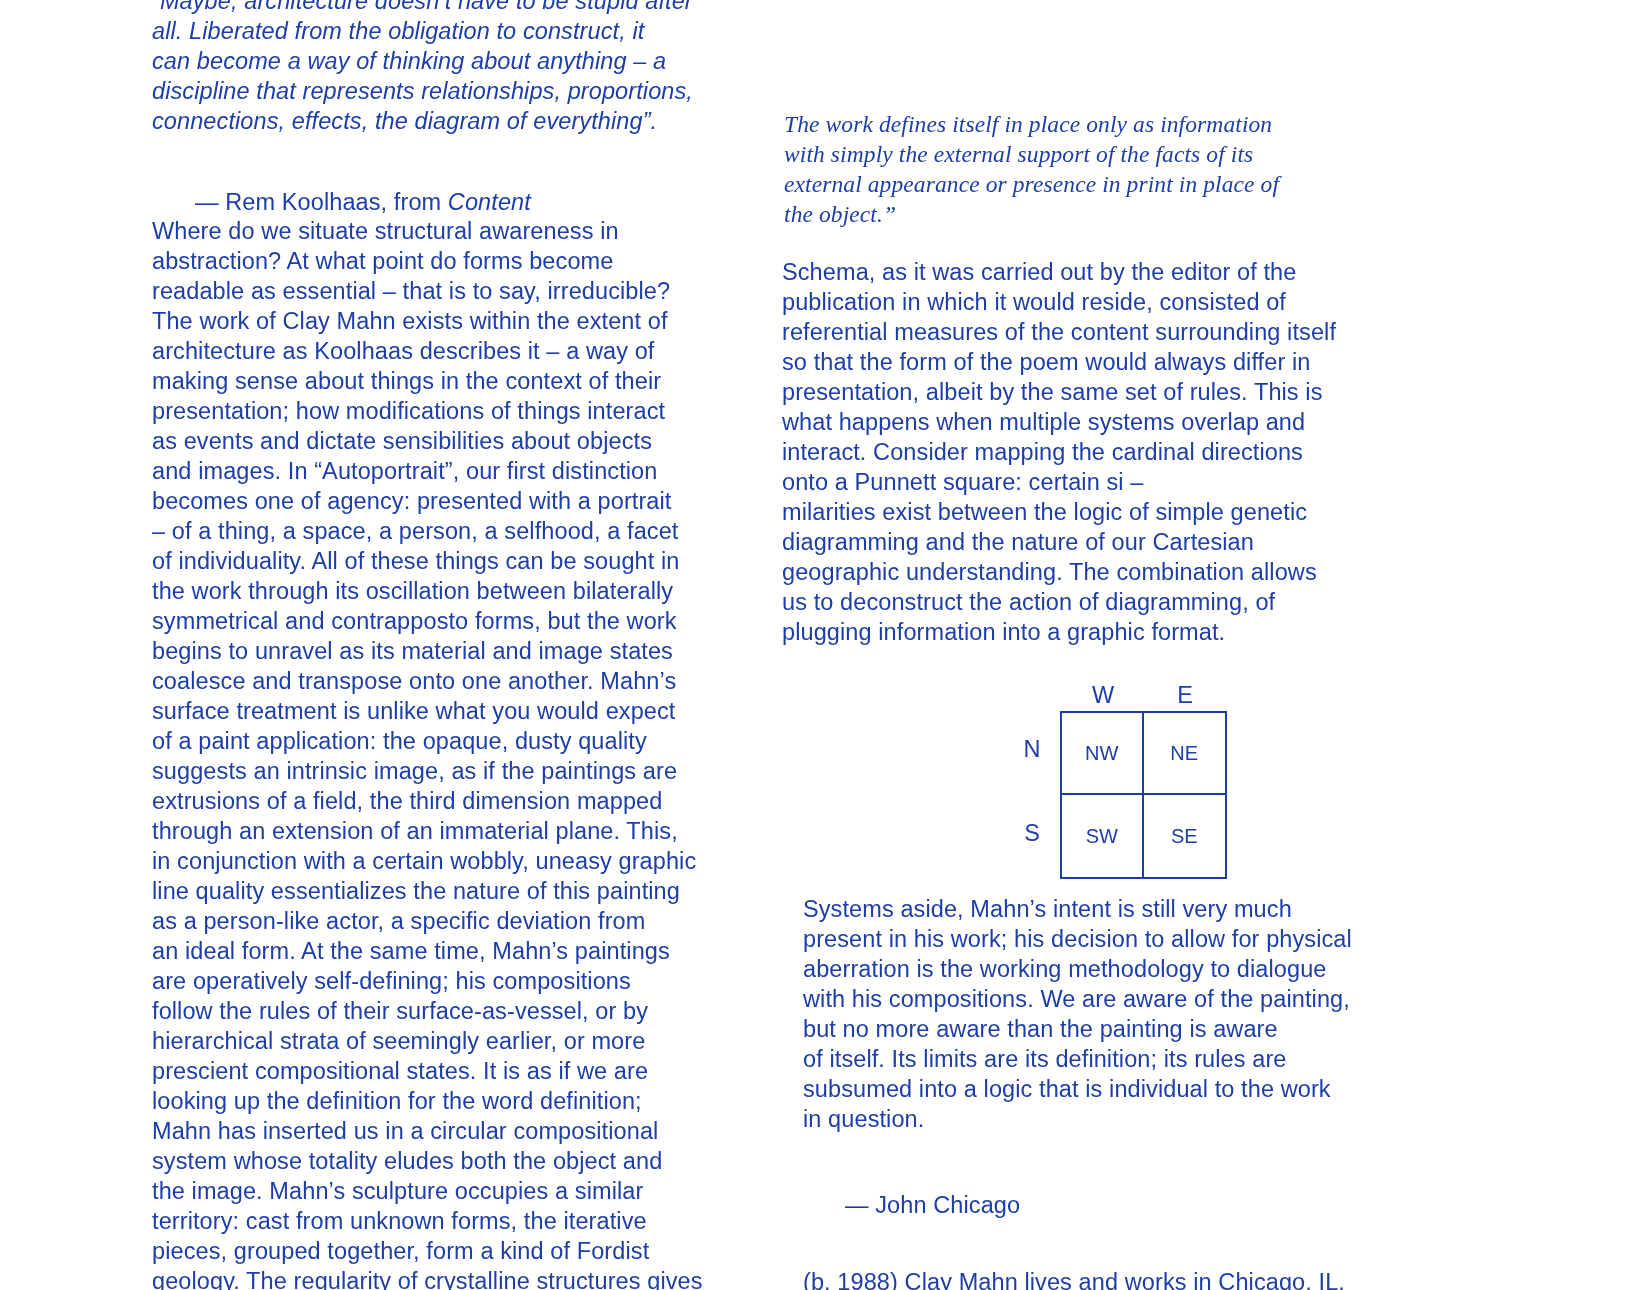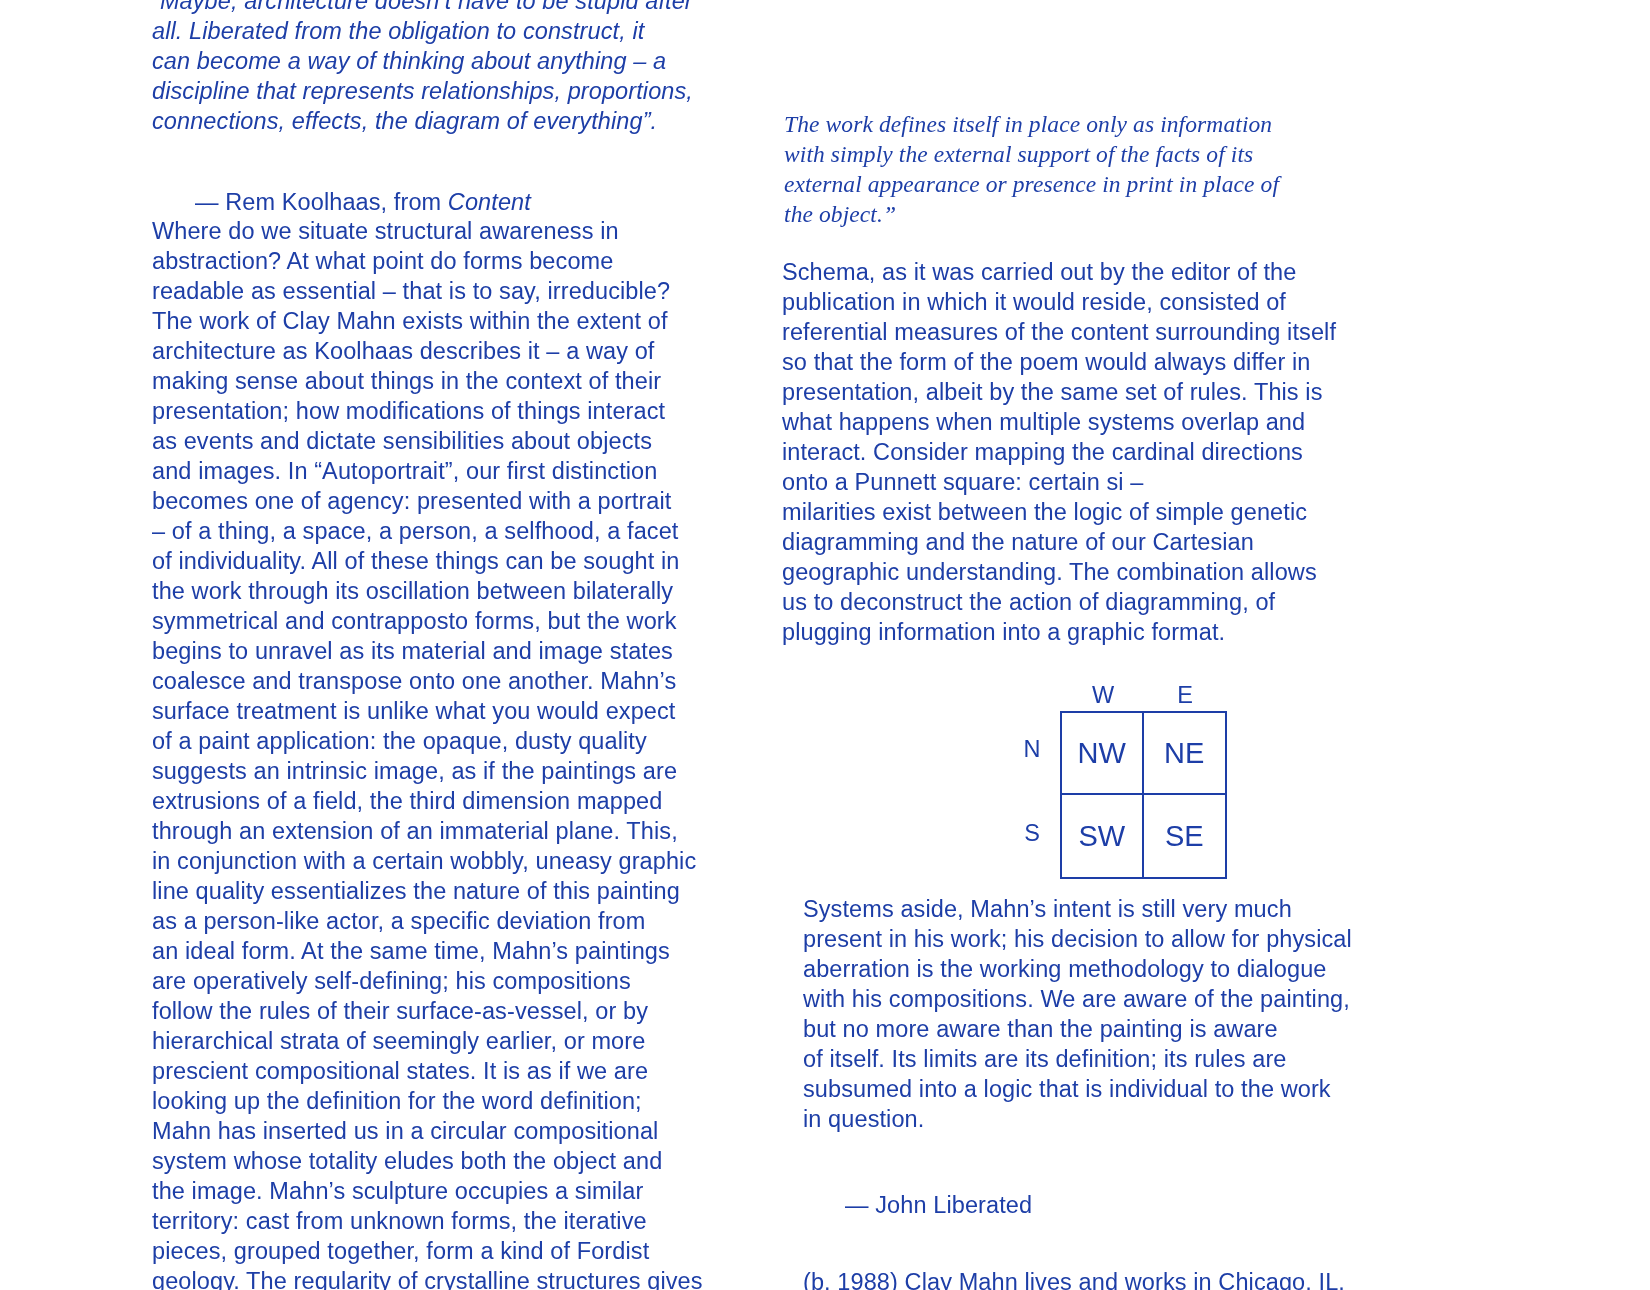--- a/index.html
+++ b/index.html
@@ -63,21 +63,21 @@
     box-sizing: border-box;
     border: 2px solid #1d3ea7;
     display: grid;
     grid-template-columns: 1fr 1fr;
     grid-template-rows: 1fr 1fr;
   }
   .pcell {
     display: flex;
     align-items: center;
     justify-content: center;
-    font-size: 29px;
+    font-size: 20px;
   }
   .pcell.b-r { border-right: 2px solid #1d3ea7; }
   .pcell.b-b { border-bottom: 2px solid #1d3ea7; }
 </style>
 </head>
 <body>
 
 <div class="txt italic quote-left">“Maybe, architecture doesn’t have to be stupid after
 all. Liberated from the obligation to construct, it
 can become a way of thinking about anything – a
@@ -157,15 +157,15 @@
 
 <div class="txt para2-right">Systems aside, Mahn’s intent is still very much
 present in his work; his decision to allow for physical
 aberration is the working methodology to dialogue
 with his compositions. We are aware of the painting,
 but no more aware than the painting is aware
 of itself. Its limits are its definition; its rules are
 subsumed into a logic that is individual to the work
 in question.</div>
 
-<div class="txt attr-right">— John Liberated</div>
+<div class="txt attr-right">— John Chicago</div>
 
 <div class="txt bio-right">(b. 1988) Clay Mahn lives and works in Chicago, IL.</div>
 
 </body></html>

